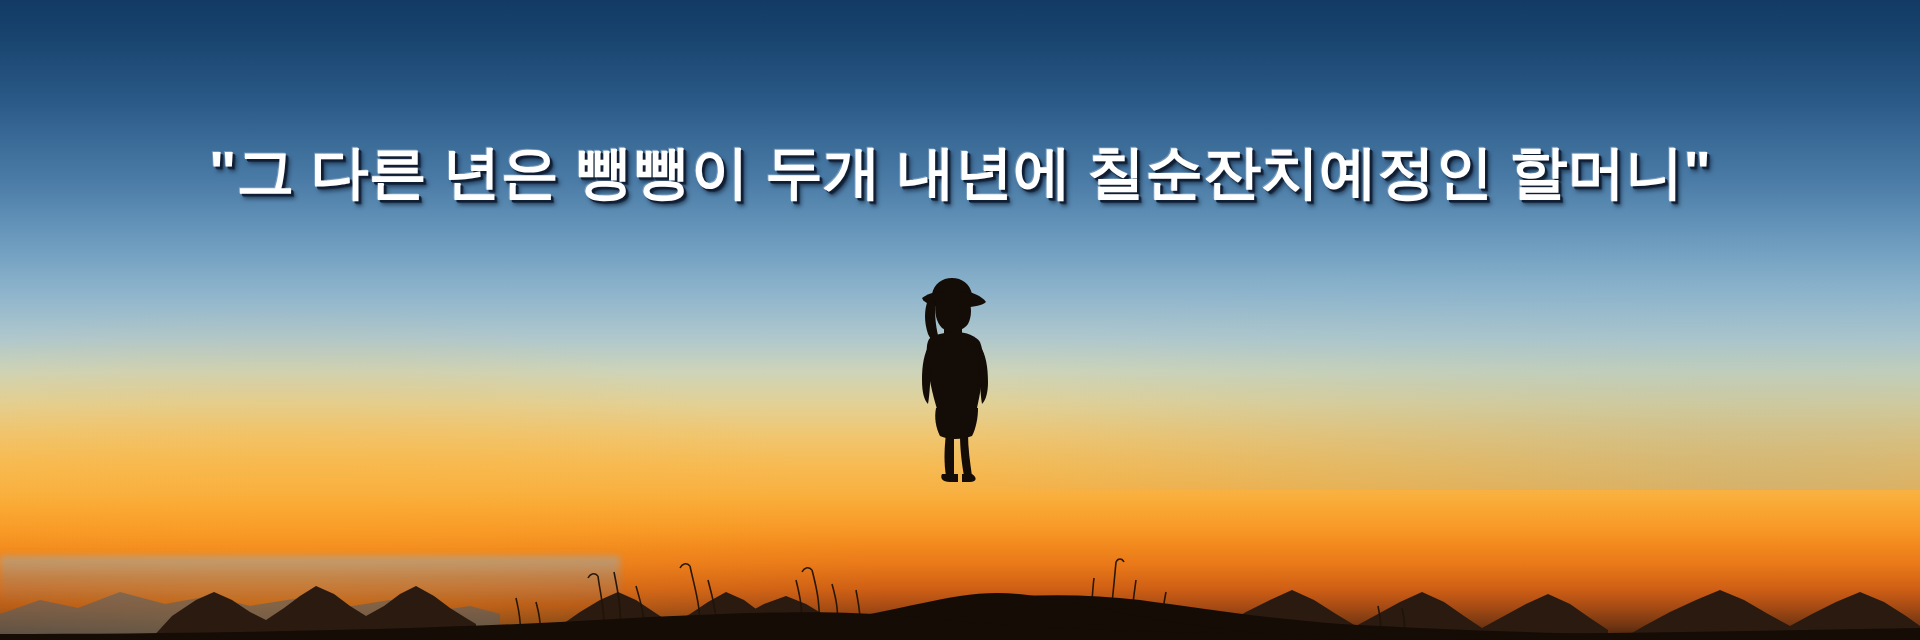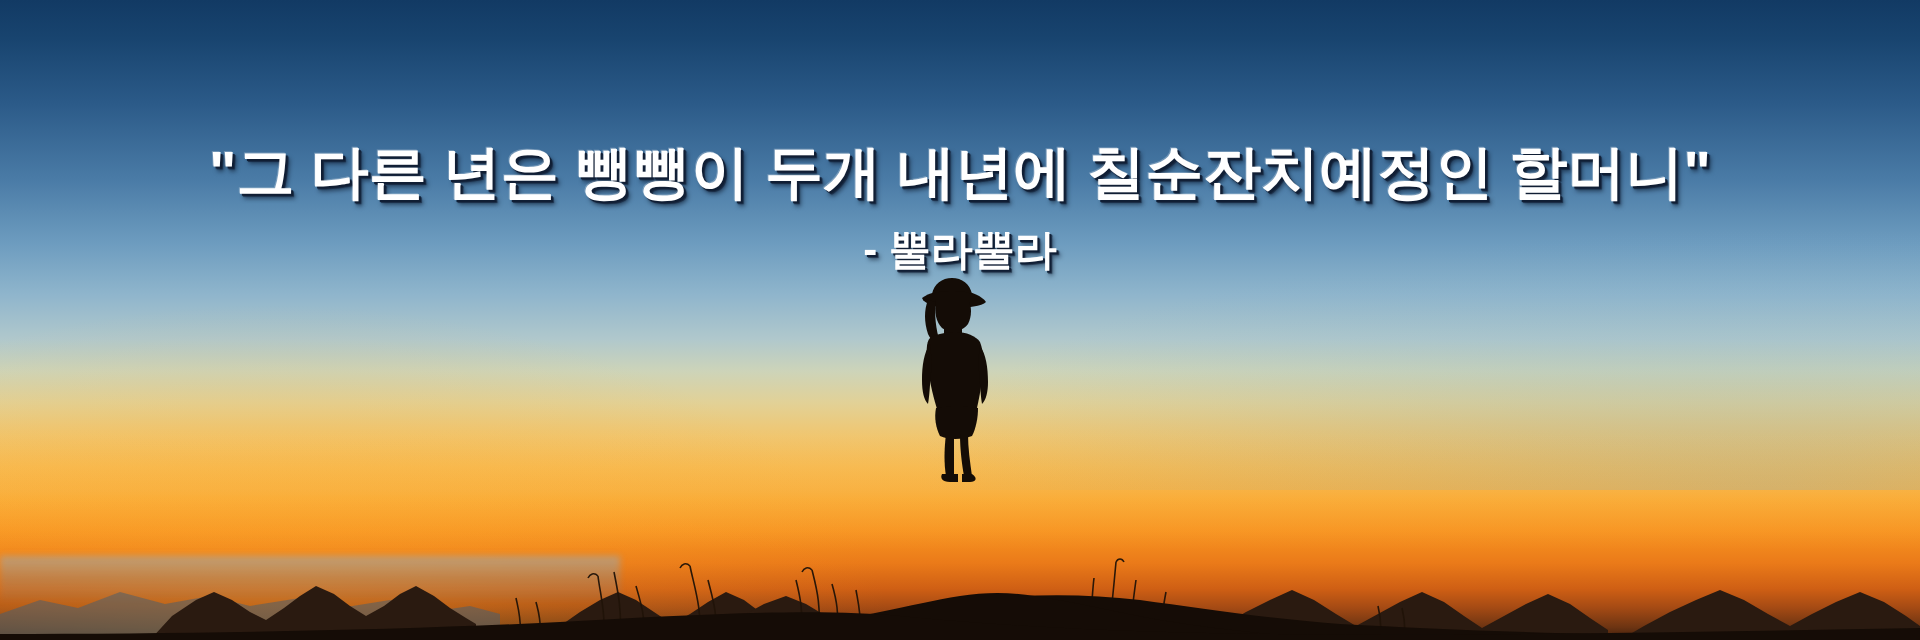--- a/index.html
+++ b/index.html
@@ -273,16 +273,15 @@
         <path d="M960 434 C960 450 962 464 964 476 L972 476 C970 462 968 448 968 434 Z"></path>
 
         <path d="M942 474 C940 478 942 482 950 482 L958 482 L958 474 Z"></path>
         <path d="M962 474 L972 474 C978 478 976 482 970 482 L962 482 Z"></path>
       </g>
     </svg>
   </div>
 
   <div class="quote-block">
     <div class="quote-line">"그 다른 년은 뺑뺑이 두개 내년에 칠순잔치예정인 할머니"</div>
-    <div class="attribution-line">- 뿔라뿔라</div>
   </div>
 
 </div>
 
 </body></html>

